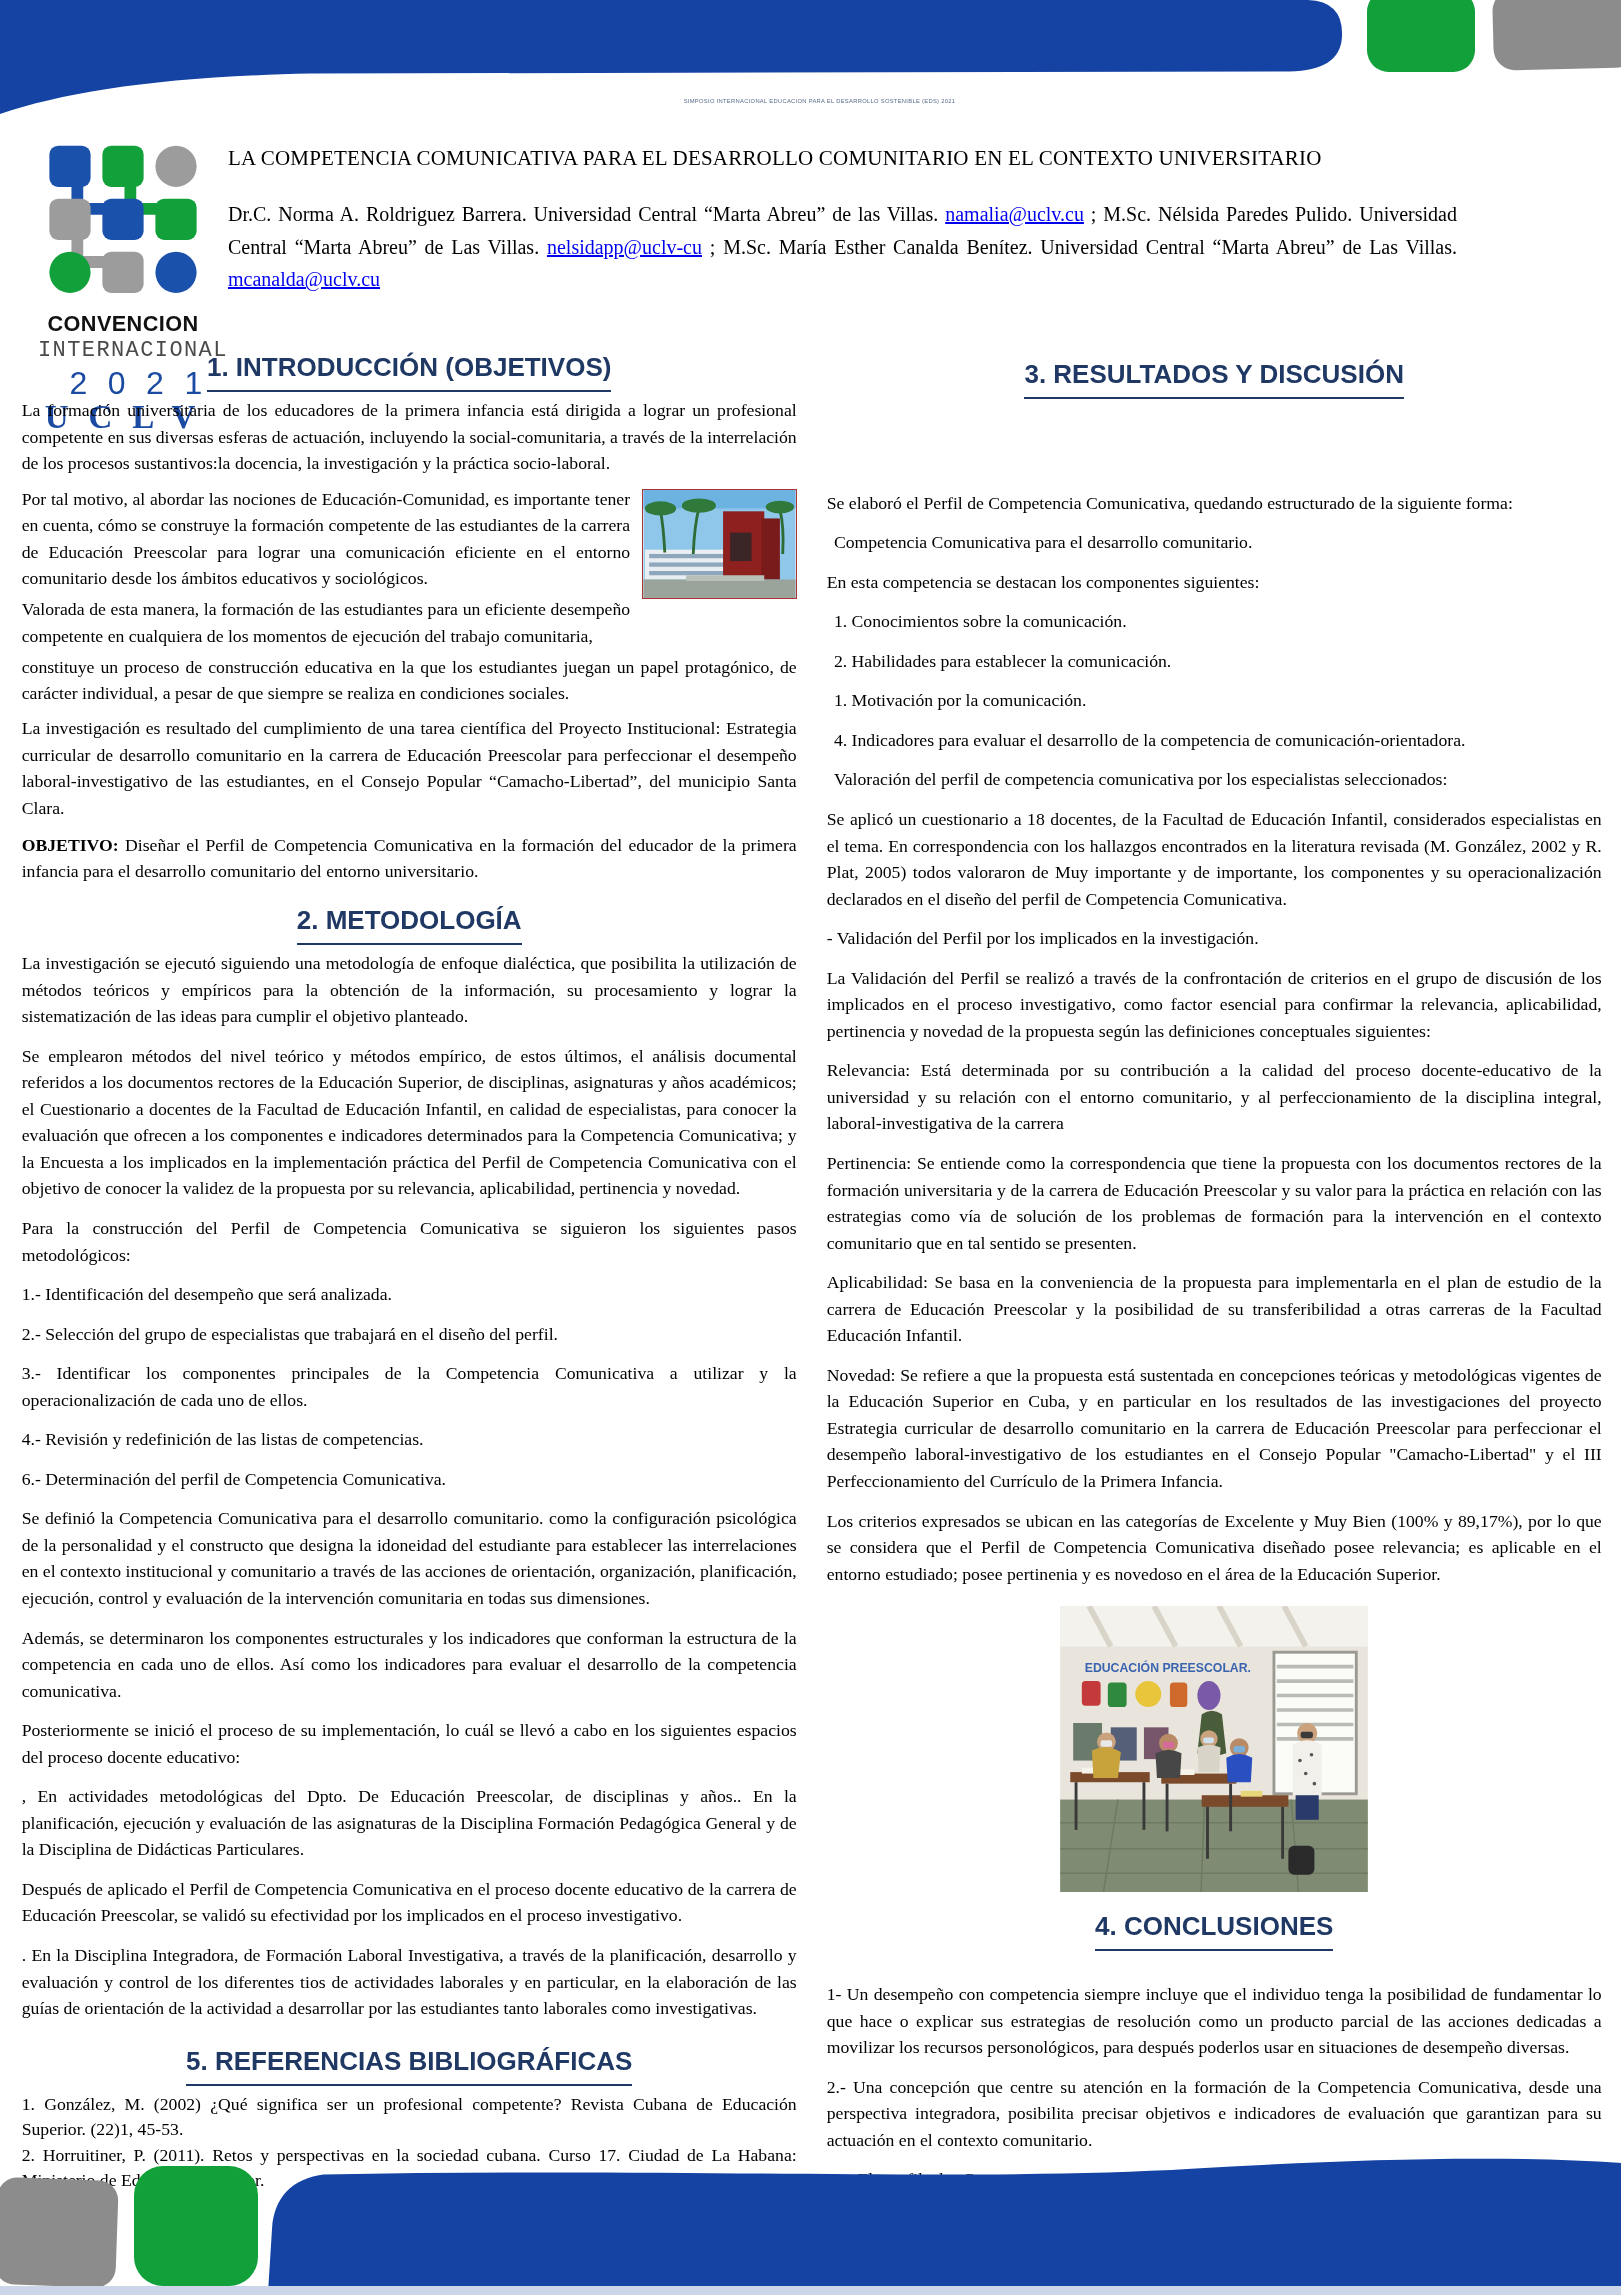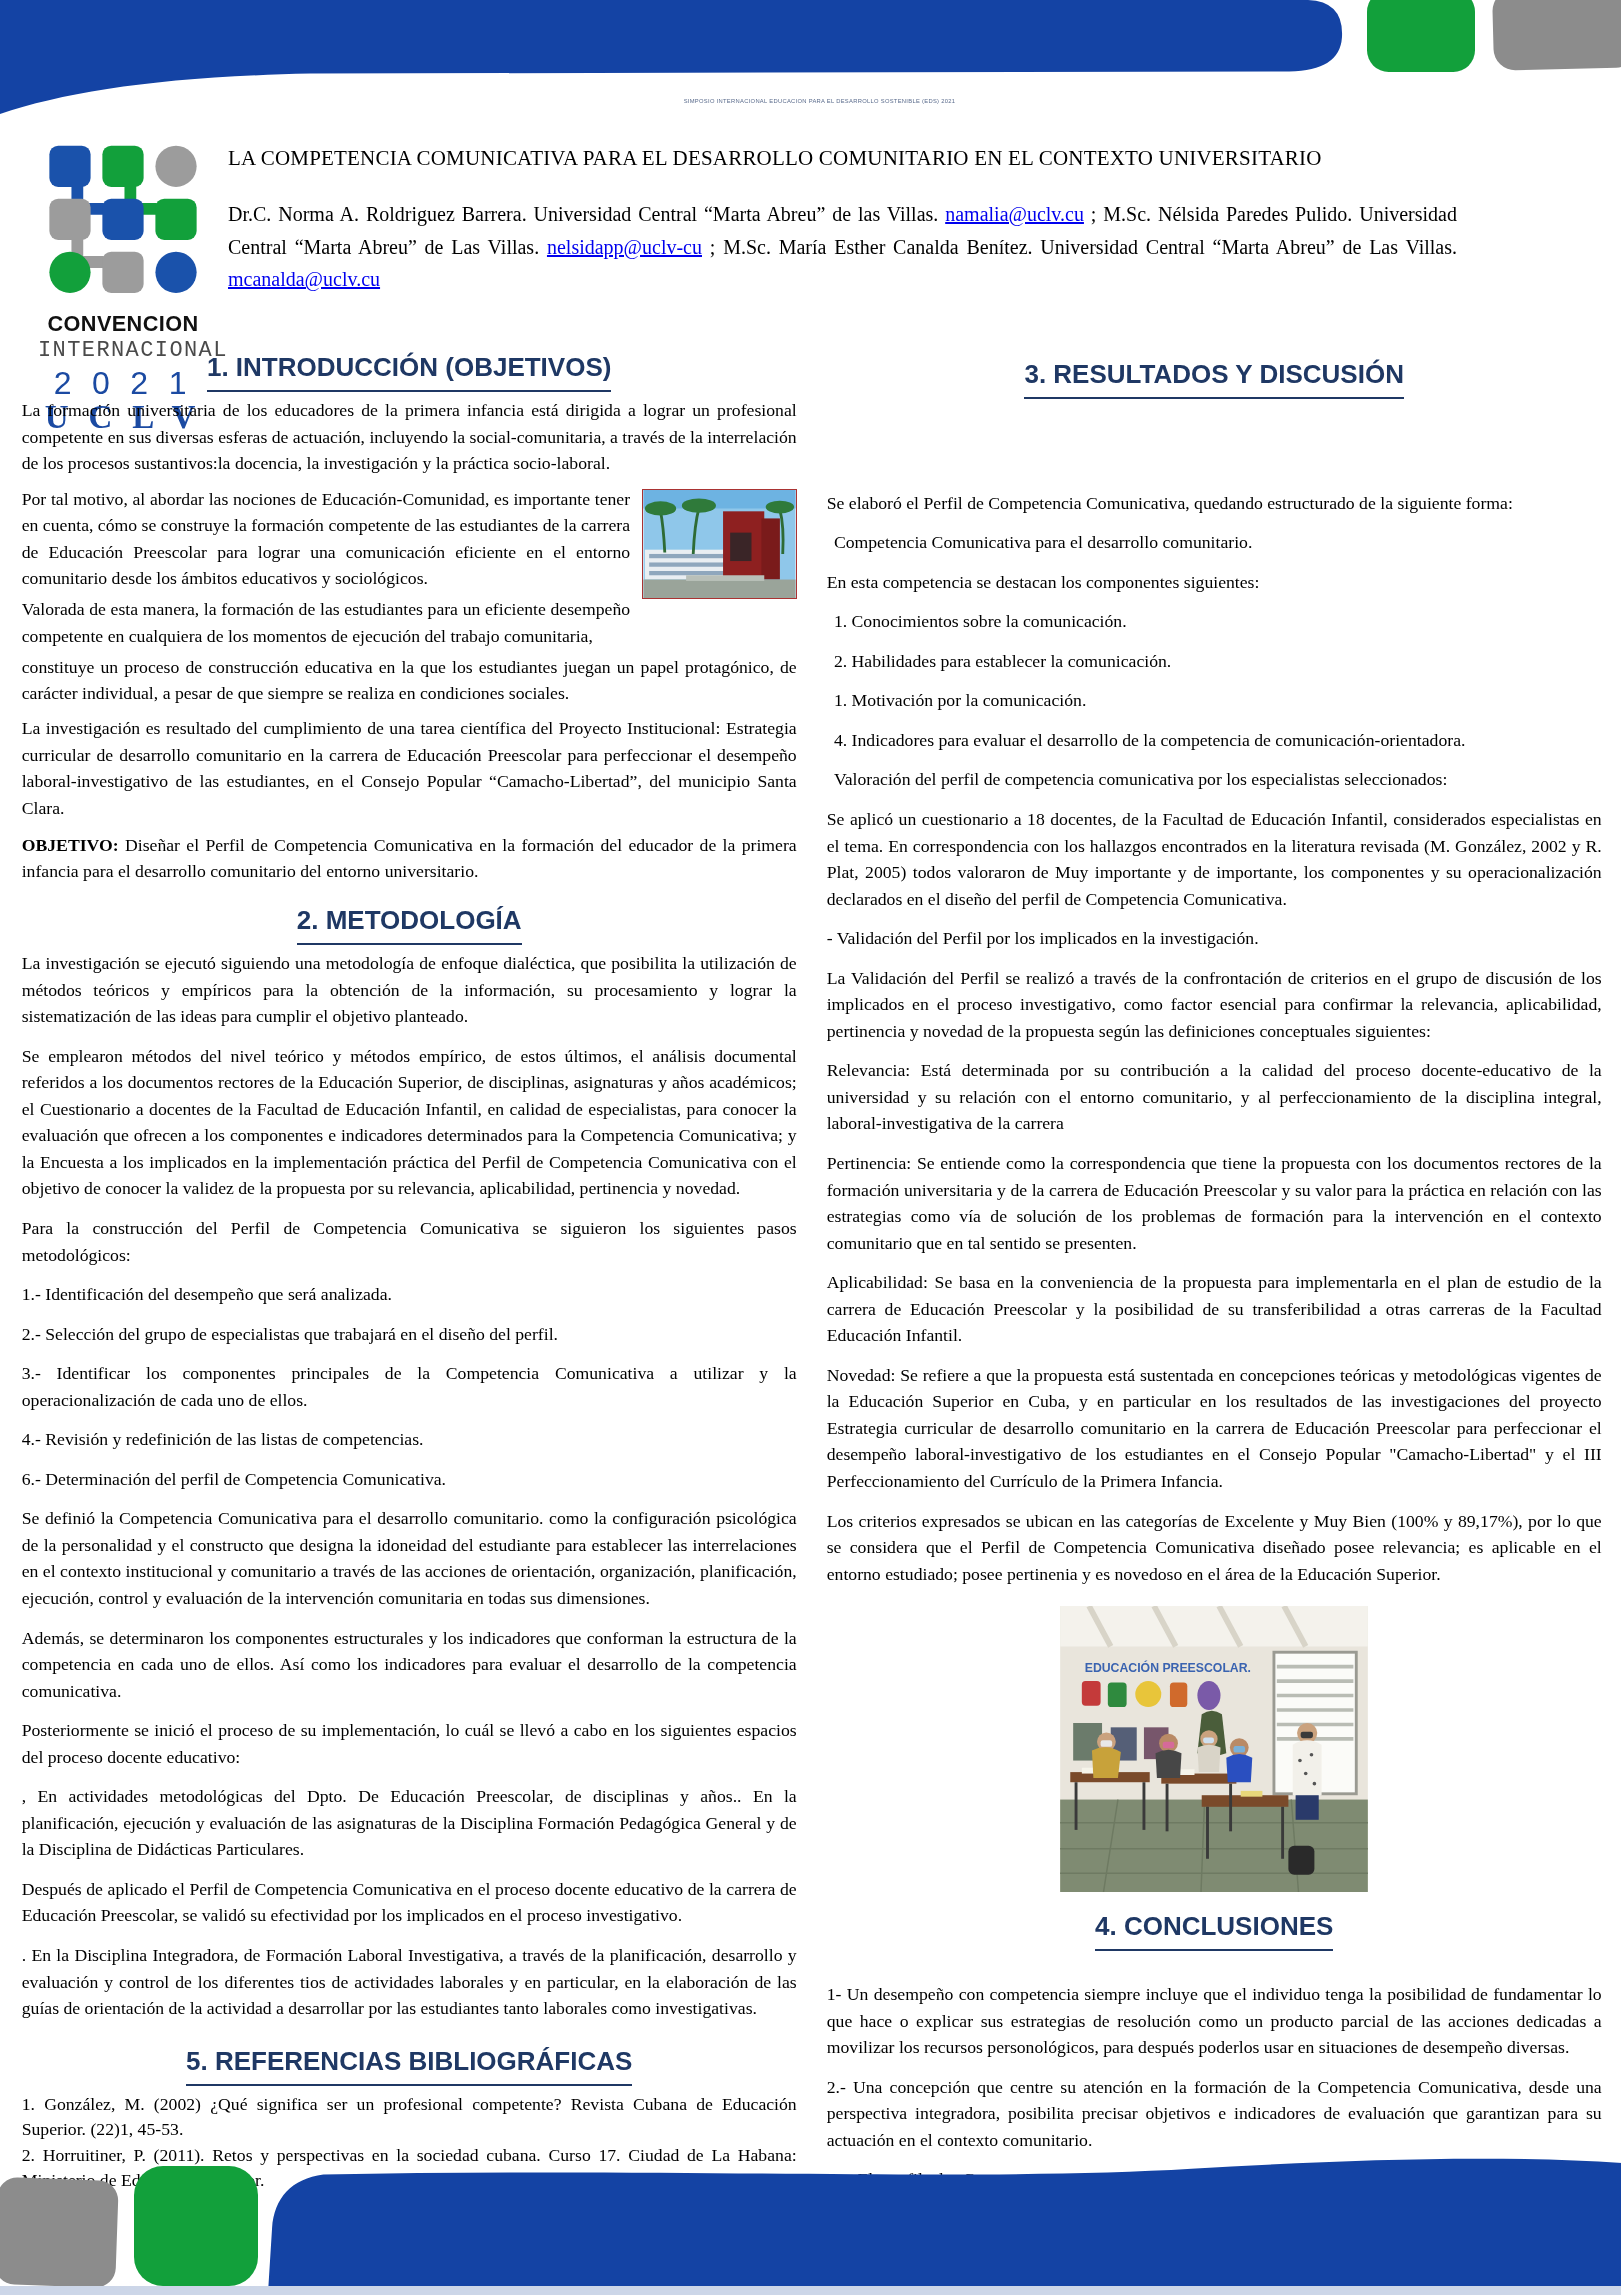--- a/index.html
+++ b/index.html
@@ -14,21 +14,21 @@
   .chip-gray-top{left:1493px;top:-11.6px;width:144px;height:81px;background:#8C8C8C;border-radius:21.7px;transform:rotate(-1.5deg);}
   .tagline{
     position:absolute;left:675px;top:98px;width:289px;text-align:center;
     font-family:"Liberation Sans",sans-serif;font-size:5.8px;color:#5a6b8c;letter-spacing:0.3px;
   }
   
   .header-row{position:absolute;left:38px;top:139px;width:1419px;display:flex;gap:20px;}
   .logo-block{width:170px;flex:0 0 170px;text-align:center;}
   .logo-line1{font-family:"Liberation Sans",sans-serif;font-weight:bold;font-size:21.7px;letter-spacing:0.4px;color:#111;margin-top:4px;text-align:center;}
   .logo-line2{font-family:Liberation Mono, monospace;font-size:22px;color:#4a4a4a;letter-spacing:1.4px;margin-top:1.4px;}
-  .logo-year{font-family:"Liberation Sans",sans-serif;font-size:32px;color:#1B4AA2;letter-spacing:5.8px;margin-top:1.4px;}
+  .logo-year{font-family:"Liberation Sans",sans-serif;font-size:32px;color:#1B4AA2;letter-spacing:5.8px;margin-top:1.4px;text-align:right;}
   .logo-uclv{font-family:"Liberation Serif",serif;font-weight:bold;font-size:33px;color:#1B4AA2;letter-spacing:5.8px;margin-top:-2.9px;}
   .title-block{flex:1;padding-top:4.3px;}
   .poster-title{font-size:21px;line-height:1.45;letter-spacing:0.2px;margin:0 0 24.6px 0;font-weight:normal;}
   .authors{font-size:20px;line-height:1.62;text-align:justify;margin:0;}
   .email-link{color:#0000EE;text-decoration:underline;}
   
   .columns{position:absolute;left:21.7px;top:352px;width:1580px;display:flex;gap:30px;}
   .col{width:775px;}
   .h2{font-family:"Liberation Sans",sans-serif;font-weight:bold;font-size:26px;color:#1F3864;text-align:center;margin:0 0 14.4px 0;}
   .h2 span{border-bottom:2.9px solid #1F3864;padding-bottom:8px;}

